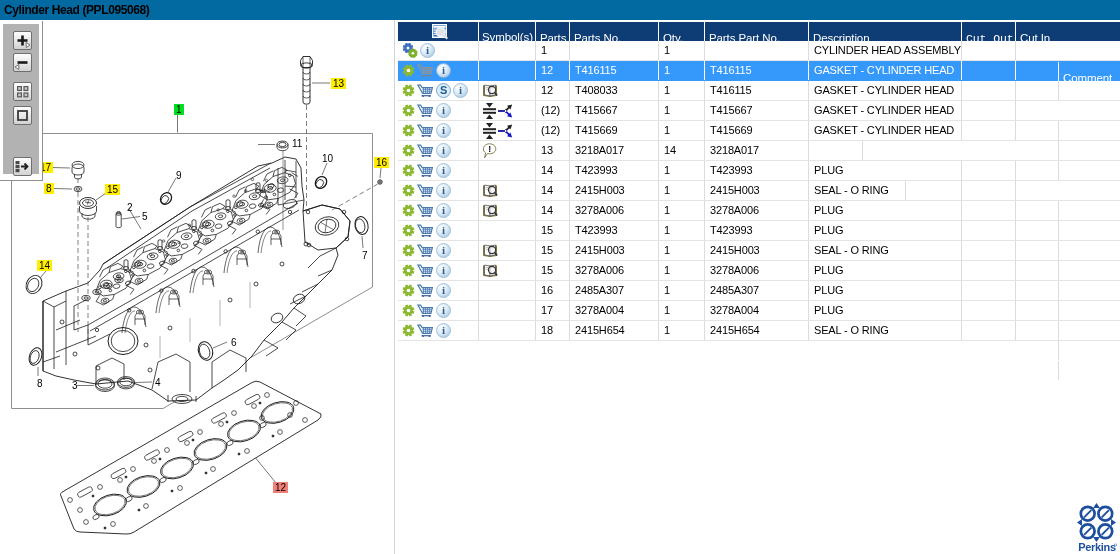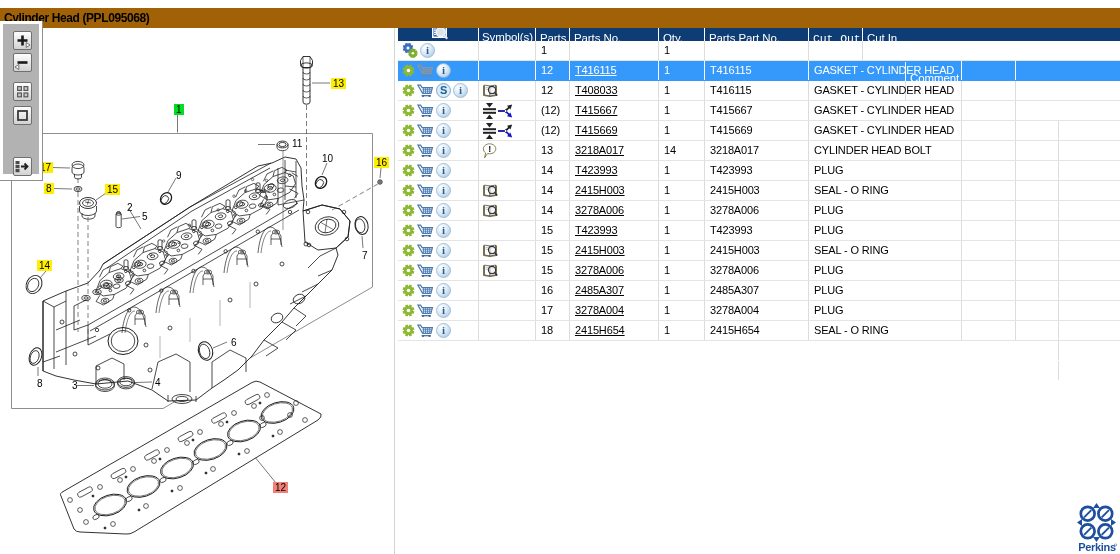--- a/index.html
+++ b/index.html
@@ -1,39 +1,39 @@
 <!DOCTYPE html>
 <html><head>
 <meta charset="utf-8">
 <style>
 html,body{margin:0;padding:0;}
 body{width:1120px;height:554px;position:relative;overflow:hidden;background:#fff;
   font-family:"Liberation Sans", sans-serif;}
-#titlebar{position:absolute;left:0;top:8px;width:1120px;height:20px;background:#a16207;z-index:5;text-align:center;}
+#titlebar{position:absolute;left:0;top:0;width:1120px;height:20px;background:#0369a1;z-index:5;text-align:center;}
 #titlebar .t{position:absolute;left:4px;top:3px;font-size:12px;font-weight:bold;letter-spacing:-0.4px;color:#000;}
 #sep{position:absolute;left:394px;top:20px;width:1px;height:534px;background:#d4d4d4;}
 #toolbar{position:absolute;left:0px;top:21px;width:43px;height:160px;background:#fff;
   border-right:1px solid #8f8f8f;border-bottom:1px solid #8f8f8f;box-sizing:border-box;z-index:6;}
 #toolbar .inner{position:absolute;left:3px;top:3px;width:36px;height:150px;background:#b2b2b2;}
 .tbtn{position:absolute;left:13px;width:19px;height:19px;border:1px solid #6f6f6f;border-radius:2px;
   background:linear-gradient(#fefefe,#d2d2d2);box-sizing:border-box;z-index:7;}
 #tablewrap{position:absolute;left:398px;top:22px;width:722px;z-index:4;}
 .hdr{display:flex;height:19px;background:#0e3c74;color:#fff;font-size:11.5px;letter-spacing:-0.1px;}
 .hdr .c{border-left:1px solid #fff;box-sizing:border-box;padding:10px 0 0 4px;height:19px;overflow:hidden;white-space:nowrap;}
 .hdr .c:first-child{border-left:none;}
 .row{display:flex;height:20px;font-size:11px;letter-spacing:-0.15px;color:#000;border-bottom:1px solid #e4e4e4;box-sizing:border-box;background:#fff;}
 .row .c{border-left:1px solid #dcdcdc;box-sizing:border-box;padding-left:5px;height:19px;line-height:19px;
   overflow:hidden;white-space:nowrap;}
 .row .c:first-child{border-left:none;}
 .row.sel{background:#3598fb;color:#fff;border-bottom-color:#3598fb;}
 .row.sel .c{border-left-color:#fff;}
 .c0{width:80px;display:flex;align-items:center;gap:2px;padding-left:4px!important;}
 .c1{width:57px;display:flex;align-items:center;gap:1px;padding-left:3px!important;}
 .c2{width:34px;}
-.c3{width:89px;text-decoration:underline;}
+.c3{width:89px;}
 .c4{width:46px;}
 .c5{width:104px;}
 .c6{width:153px;}
 .c7{width:54px;font-family:Liberation Mono, monospace;}
 .c8{width:43px;text-decoration:underline;}
 .c9{width:62px;flex:1;margin-top:40px;}
 .lab{position:absolute;font-size:10px;line-height:11px;height:11px;padding:0 2px;color:#000;z-index:3;}
 .ly{background:#ffee00;}
 .lg{background:#00dd22;}
 .lr{background:#f08078;}
@@ -475,20 +475,21 @@
           <path d="M2 5 L4.3 5 M2 6.8 L4.3 6.8 M2 8.6 L4.3 8.6 M2 10.4 L4.3 10.4" stroke="#fff" stroke-width="1"></path>
           <circle cx="8.7" cy="8" r="4.4" fill="#dfe3e8" stroke="#f2f4f6" stroke-width="1.6"></circle>
           <path d="M11.9 11.2 L15.3 14.8" stroke="#dfe5ea" stroke-width="2.2"></path>
         </svg>
       </div>
     <div class="c c1">Symbol(s)</div>
     <div class="c c2">Parts</div>
     <div class="c c3">Parts No.</div>
     <div class="c c4">Qty.</div>
     <div class="c c5">Parts Part No.</div>
+    <div class="c c6">Description</div>
     <div class="c c7">Cut Out</div>
     <div class="c c8">Cut In</div>
     <div class="c c9">Comment</div>
   </div>
 <div class="row">
       <div class="c c0">
         <svg width="16" height="15" viewBox="0 0 16 15">
           <rect x="4.6" y="-0.2" width="2.8" height="3.2" fill="#3f6fc0" transform="rotate(22.5 6.0 5.0)"></rect>
           <rect x="4.6" y="-0.2" width="2.8" height="3.2" fill="#3f6fc0" transform="rotate(67.5 6.0 5.0)"></rect>
           <rect x="4.6" y="-0.2" width="2.8" height="3.2" fill="#3f6fc0" transform="rotate(112.5 6.0 5.0)"></rect>
@@ -520,20 +521,21 @@
           </defs>
           <circle cx="7.5" cy="7.5" r="7" fill="url(#ib)" stroke="#90b5d3" stroke-width="0.8"></circle>
           <text x="7.5" y="11.4" font-family="Liberation Serif" font-size="11" font-weight="bold" fill="#2b5f93" text-anchor="middle">i</text>
         </svg>
       </div>
       <div class="c c1"></div>
       <div class="c c2">1</div>
       <div class="c c3"></div>
       <div class="c c4">1</div>
       <div class="c c5"></div>
+      <div class="c c6">CYLINDER HEAD ASSEMBLY</div>
       <div class="c c7"></div>
       <div class="c c8"></div>
       <div class="c c9"></div>
     </div>
 <div class="row sel">
       <div class="c c0">
         <svg width="13" height="13" viewBox="0 0 13 13">
           <rect x="5.1" y="0.6" width="2.8" height="3.2" fill="#8cb832" transform="rotate(22.5 6.5 6.5)"></rect>
           <rect x="5.1" y="0.6" width="2.8" height="3.2" fill="#8cb832" transform="rotate(67.5 6.5 6.5)"></rect>
           <rect x="5.1" y="0.6" width="2.8" height="3.2" fill="#8cb832" transform="rotate(112.5 6.5 6.5)"></rect>
@@ -787,21 +789,20 @@
       <div class="c c1">
         <svg width="15" height="16" viewBox="0 0 15 16">
           <path d="M13.8 5.8 C13.8 8.6 11 10.8 7.6 10.8 C6.9 10.8 6.2 10.7 5.6 10.5 L2.6 14.8 L3.6 9.9 C2.2 9 1.4 7.5 1.4 5.8 C1.4 3 4.2 0.8 7.6 0.8 C11 0.8 13.8 3 13.8 5.8 Z" fill="#fff" stroke="#77743e" stroke-width="0.9"></path>
           <text x="7.6" y="9.2" font-size="9" font-weight="bold" fill="#111" text-anchor="middle">!</text>
         </svg>
       </div>
       <div class="c c2">13</div>
       <div class="c c3">3218A017</div>
       <div class="c c4">14</div>
       <div class="c c5">3218A017</div>
-      <div class="c c6">CYLINDER HEAD BOLT</div>
       <div class="c c7"></div>
       <div class="c c8"></div>
       <div class="c c9"></div>
     </div>
 <div class="row">
       <div class="c c0">
         <svg width="13" height="13" viewBox="0 0 13 13">
           <rect x="5.1" y="0.6" width="2.8" height="3.2" fill="#8cb832" transform="rotate(22.5 6.5 6.5)"></rect>
           <rect x="5.1" y="0.6" width="2.8" height="3.2" fill="#8cb832" transform="rotate(67.5 6.5 6.5)"></rect>
           <rect x="5.1" y="0.6" width="2.8" height="3.2" fill="#8cb832" transform="rotate(112.5 6.5 6.5)"></rect>

